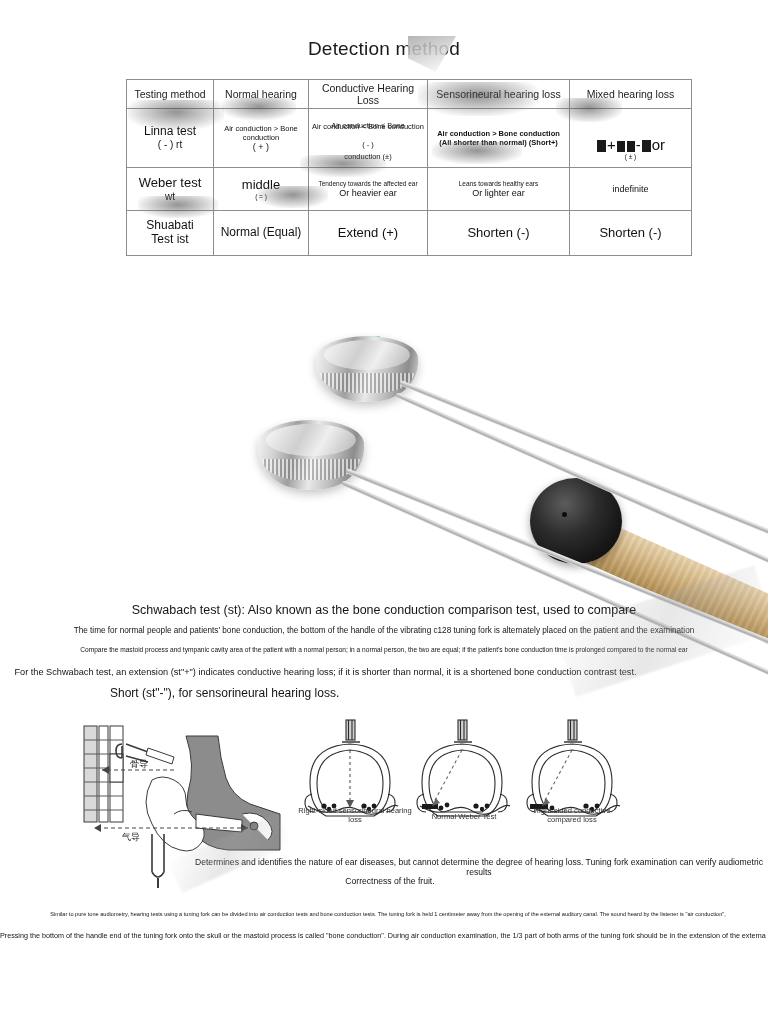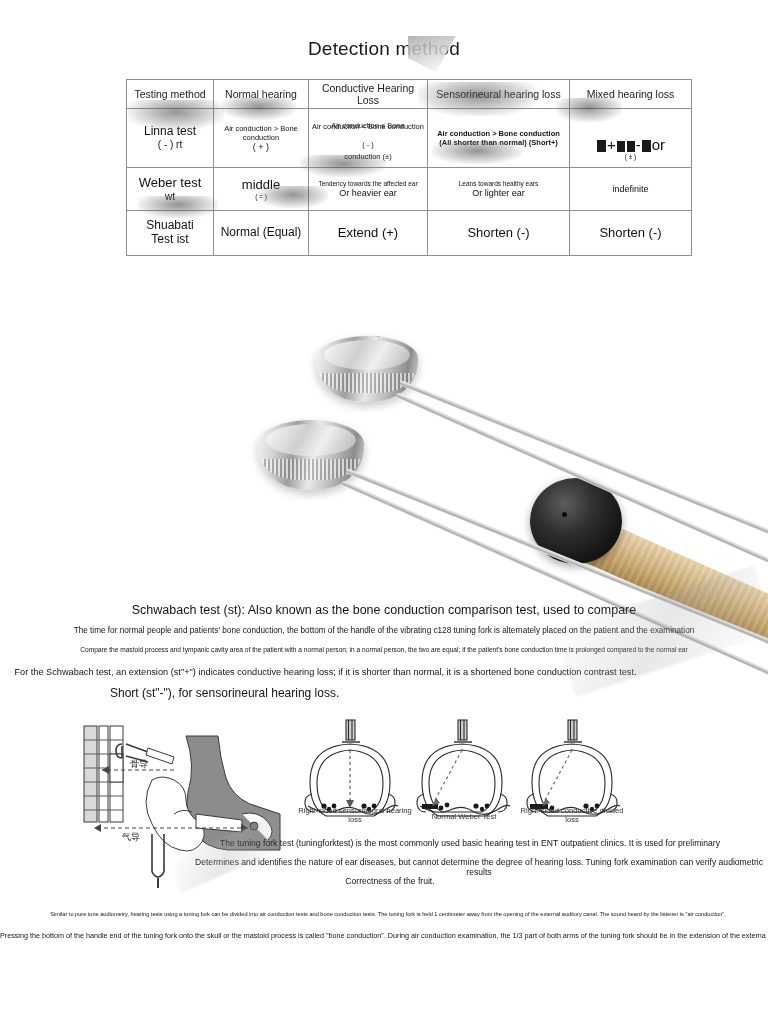--- a/index.html
+++ b/index.html
@@ -408,23 +408,22 @@
         <g stroke="#666" stroke-dasharray="3,3">
           <line x1="48" y1="30" x2="20" y2="82"></line>
         </g>
         <polygon points="18,86 22,78 26,83" fill="#666" stroke="none"></polygon>
       </g>
     </svg>
   </div>
 
   <div class="headcap cap1">Right-sided sensorineural hearing loss</div>
   <div class="headcap cap2">Normal Weber Test</div>
-  <div class="headcap cap3">Right-sided conductive divided loss</div>
-
-  <div class="t-line t6">The tuning fork test (tuningforktest) is the most commonly used basic hearing test in ENT outpatient clinics. It is used for preliminary</div>
+  <div class="headcap cap3">Right-sided conductive compared loss</div>
+
   <div class="t-line t7">Determines and identifies the nature of ear diseases, but cannot determine the degree of hearing loss. Tuning fork examination can verify audiometric results</div>
   <div class="t-line t8">Correctness of the fruit.</div>
 
   <div class="wm" style="left:170px;top:836px;width:120px;height:34px;transform:rotate(-24deg);"></div>
 
   <div class="t-line b1">Similar to pure tone audiometry, hearing tests using a tuning fork can be divided into air conduction tests and bone conduction tests. The tuning fork is held 1 centimeter away from the opening of the external auditory canal. The sound heard by the listener is "air conduction",</div>
   <div class="t-line b2">Pressing the bottom of the handle end of the tuning fork onto the skull or the mastoid process is called "bone conduction". During air conduction examination, the 1/3 part of both arms of the tuning fork should be in the extension of the externa</div>
 
 </div>
 

